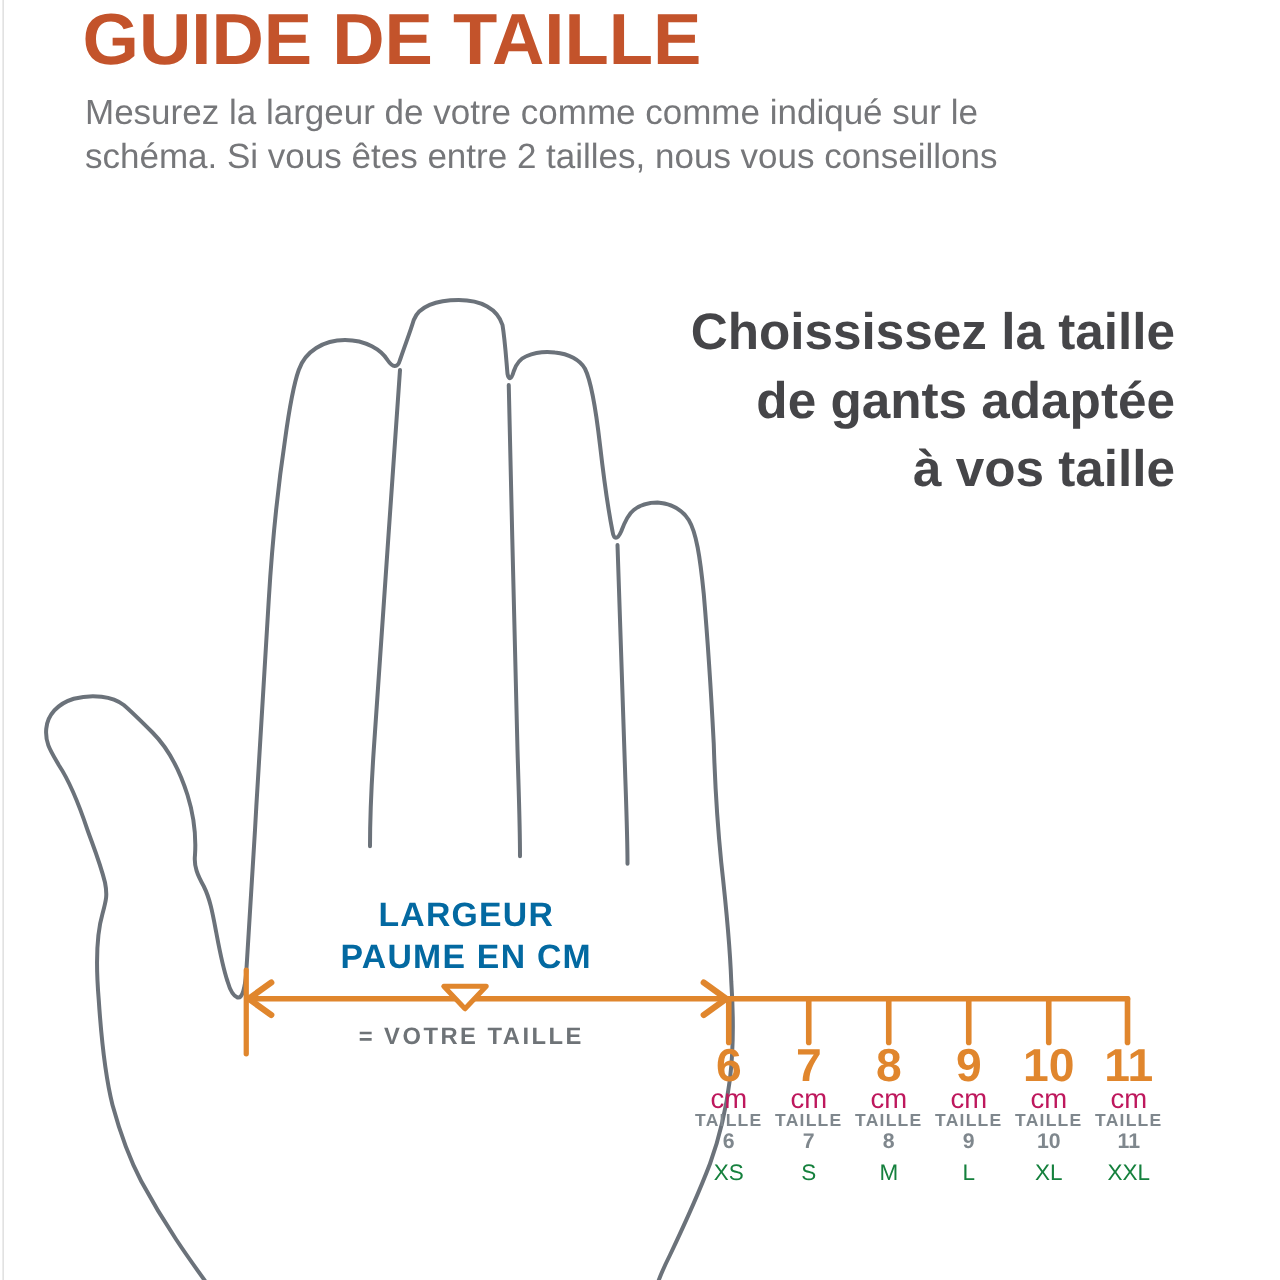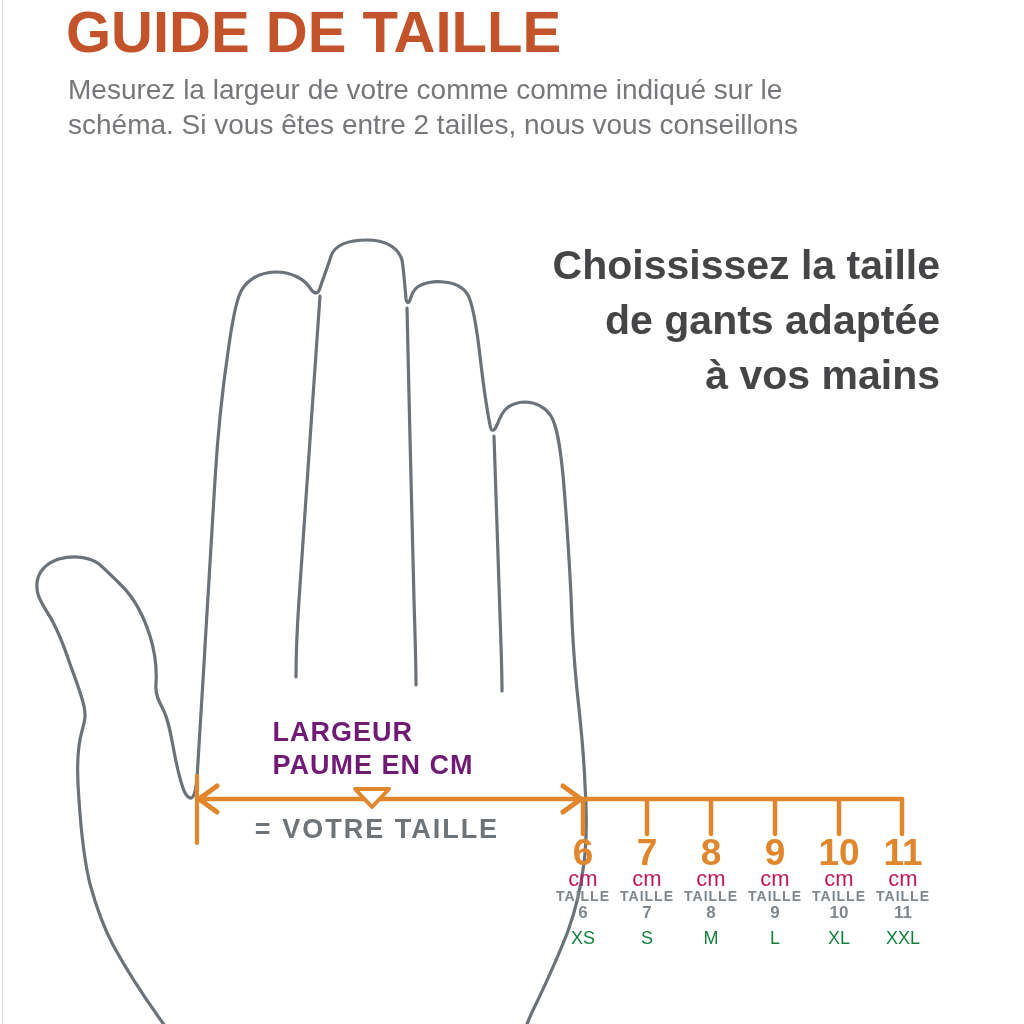--- a/index.html
+++ b/index.html
@@ -20,26 +20,26 @@
   }
   .intro div{white-space:nowrap;}
   .callout{
     position:absolute;right:84px;top:238px;text-align:right;
     color:#454548;font-weight:bold;font-size:41px;line-height:55px;
   }
   .callout div{white-space:nowrap;}
   svg.diagram{position:absolute;left:0;top:0;}
   .measure-label{
     position:absolute;left:373px;top:716px;transform:translateX(-50%);
-    color:#701a75;font-weight:bold;font-size:27px;line-height:33px;
+    text-align:center;color:#0369a1;font-weight:bold;font-size:27px;line-height:33px;
     letter-spacing:1px;white-space:nowrap;
   }
   .equals-label{
     position:absolute;left:377px;top:813px;transform:translateX(-50%);
-    text-align:center;color:#6e7377;font-weight:bold;font-size:27px;line-height:33px;
+    text-align:center;color:#6e7377;font-weight:bold;font-size:19px;line-height:33px;
     letter-spacing:2px;white-space:nowrap;
   }
   .size-col{
     position:absolute;top:837px;transform:translateX(-50%);
     text-align:center;white-space:nowrap;
   }
   .size-col .cmv{color:#e0862d;font-weight:bold;font-size:37px;line-height:32px;}
   .size-col .cmu{color:#be185d;font-weight:normal;font-size:22px;line-height:19px;}
   .size-col .tlbl{color:#7f878d;font-weight:bold;font-size:14px;letter-spacing:1px;line-height:16px;margin-top:0;}
   .size-col .tval{color:#7f878d;font-weight:bold;font-size:17px;line-height:18px;}
@@ -57,21 +57,21 @@
   <div class="title">GUIDE DE TAILLE</div>
 
   <div class="intro">
     <div>Mesurez la largeur de votre comme comme indiqué sur le</div>
     <div>schéma. Si vous êtes entre 2 tailles, nous vous conseillons</div>
   </div>
 
   <div class="callout">
     <div>Choississez la taille</div>
     <div>de gants adaptée</div>
-    <div>à vos mains</div>
+    <div>à vos taille</div>
   </div>
 
   <svg class="diagram" width="1024" height="1024" viewBox="0 0 1024 1024">
 
     <g fill="none" stroke="#6b727a" stroke-width="3.2" stroke-linecap="round" stroke-linejoin="round">
       <path d="M 165 1026
         C 152 1008 133 982 113 945
         C 103 926 96 906 90 884
         C 85 864 81 830 79 800
         C 77 776 77 748 82 731

